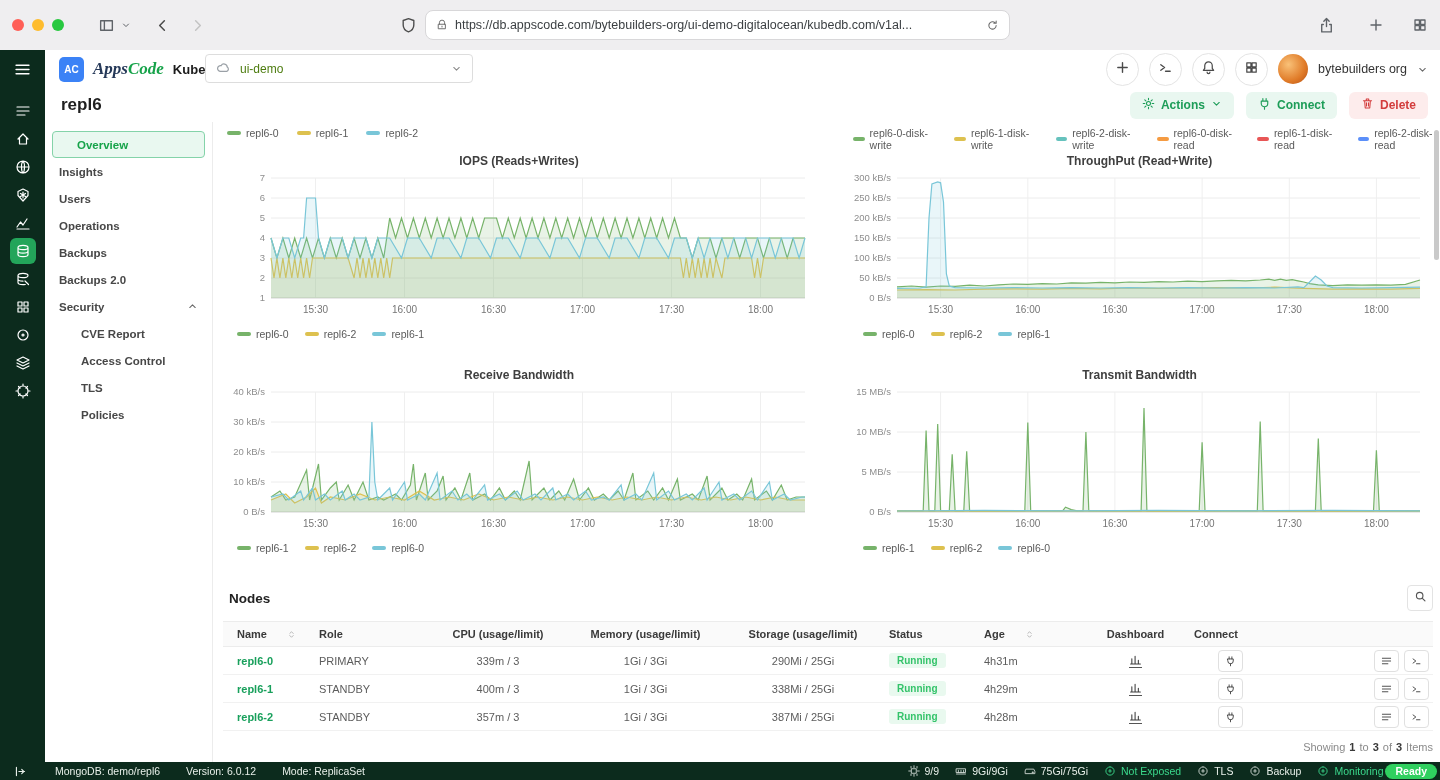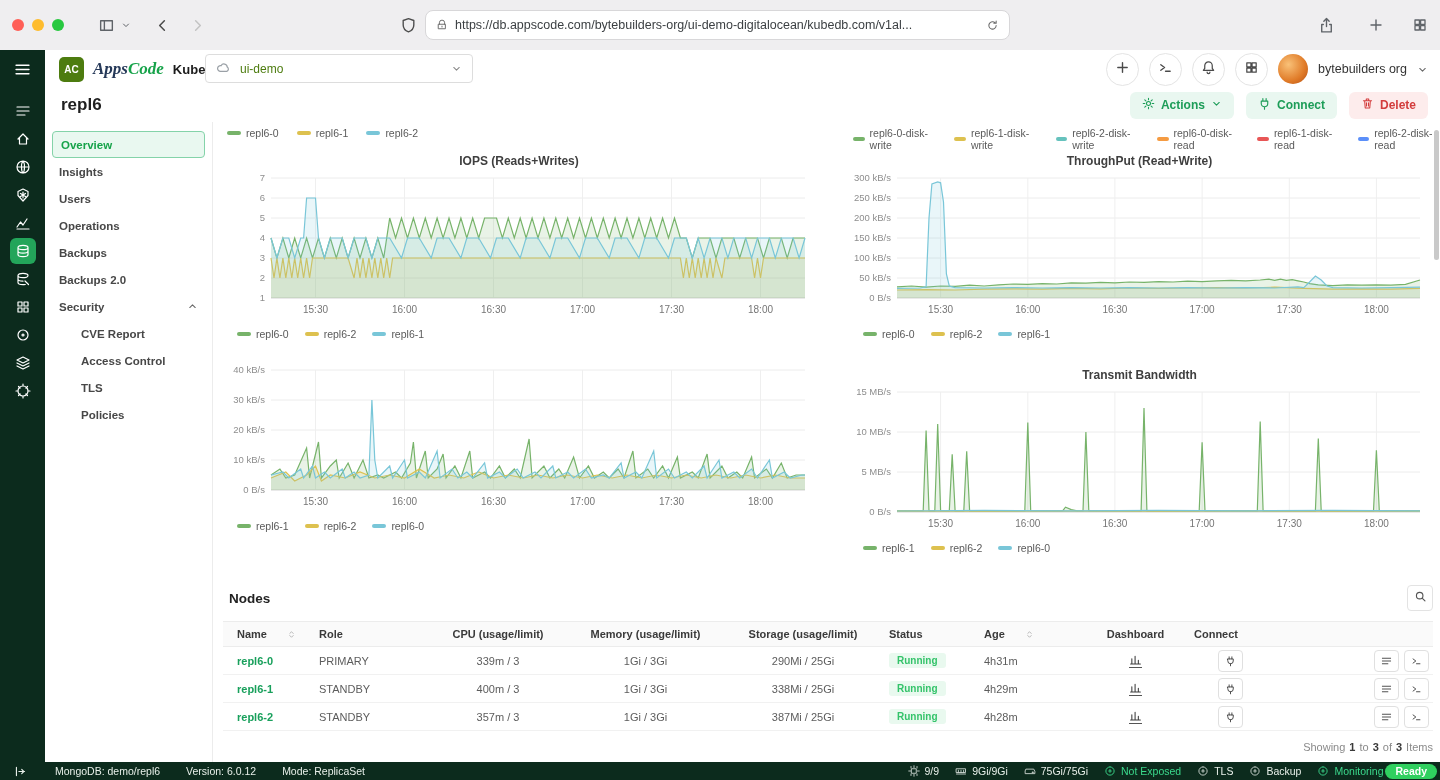--- a/index.html
+++ b/index.html
@@ -12,42 +12,42 @@
   .bicon{display:flex;align-items:center;justify-content:center;cursor:pointer;background:none;border:none;padding:0;}
   .urlbar{position:absolute;left:425px;top:10px;width:585px;height:30px;background:#fff;border:1px solid #d8d7d9;border-radius:8px;display:flex;align-items:center;padding:0 10px;box-sizing:border-box;}
   .urltext{font-size:12.5px;color:#3c4043;margin-left:7px;flex:1;white-space:nowrap;overflow:hidden;}
   
   .rail{position:absolute;left:0;top:50px;width:45px;height:712px;background:#0c2b1d;display:flex;flex-direction:column;align-items:center;}
   .rail-top{height:38px;display:flex;align-items:center;}
   .ric{width:26px;height:26px;margin:1px 0;display:flex;align-items:center;justify-content:center;border-radius:6px;cursor:pointer;}
   .ric.active{background:#23a55a;}
   
   .appheader{position:absolute;left:45px;top:50px;width:1395px;height:38px;background:#fff;border-bottom:1px solid #ebebeb;display:flex;align-items:center;}
-  .logo-sq{width:25px;height:25px;border-radius:5px;background:#4d7c0f;color:#fff;font-size:10px;font-weight:bold;display:flex;align-items:center;justify-content:center;margin-left:14px;}
+  .logo-sq{width:25px;height:25px;border-radius:5px;background:#3b82f6;color:#fff;font-size:10px;font-weight:bold;display:flex;align-items:center;justify-content:center;margin-left:14px;}
   .brand{font-family:"Liberation Serif",serif;font-style:italic;font-weight:bold;font-size:17px;margin-left:9px;}
   .brand .b1{color:#253858}.brand .b2{color:#17a34a}
   .product{font-size:13px;font-weight:bold;color:#1c1c1c;margin-left:9px;}
   .cluster{position:absolute;left:160px;top:4px;width:268px;height:29px;border:1px solid #ddd;border-radius:4px;background:#fff;display:flex;align-items:center;padding:0 10px;box-sizing:border-box;cursor:pointer;}
   .cluster .ctext{font-size:12px;color:#4d7c0f;margin-left:9px;flex:1;}
   .hright{margin-left:auto;display:flex;align-items:center;gap:10px;margin-right:12px;}
   .rbtn{width:33px;height:33px;border-radius:50%;border:1px solid #e4e4e4;background:#fff;display:flex;align-items:center;justify-content:center;cursor:pointer;}
   .avatar{width:30px;height:30px;border-radius:50%;background:radial-gradient(circle at 35% 35%,#f9c178,#e07b28 60%,#b34d12);cursor:pointer;}
   .orgname{font-size:12.5px;color:#333;cursor:pointer;}
   
   .titlebar{position:absolute;left:45px;top:88px;width:1395px;height:34px;background:#fff;display:flex;align-items:center;border-bottom:1px solid #f0f0f0;}
   .pgtitle{font-size:17px;font-weight:bold;color:#1f1f1f;margin-left:16px;}
   .tbtns{margin-left:auto;display:flex;gap:12px;margin-right:12px;}
   .pilbtn{height:27px;padding:0 12px;border-radius:6px;border:none;display:flex;align-items:center;gap:6px;font-size:12px;font-weight:600;cursor:pointer;font-family:"Liberation Sans",sans-serif;}
   .greenbtn{background:#e9f7f0;color:#1d9d58;}
   .redbtn{background:#fdecec;color:#d33c3c;}
   
   .sidenav{position:absolute;left:45px;top:122px;width:168px;height:640px;background:#fff;border-right:1px solid #ececec;box-sizing:border-box;padding-top:9px;}
   .side-item{height:27px;display:flex;align-items:center;padding:0 14px;font-size:11.5px;font-weight:600;color:#474747;cursor:pointer;}
   .side-item.child{padding-left:36px;}
-  .side-item.active{margin:0 7px 0 7px;padding:0 8px;border:1px solid #84d3a9;background:#e9f8f0;color:#17a34a;border-radius:4px;height:25px;}
+  .side-item.active{margin:0 7px 0 7px;padding:0 24px;border:1px solid #84d3a9;background:#e9f8f0;color:#17a34a;border-radius:4px;height:25px;}
   .side-caret{margin-left:auto;display:flex;}
   
   .main{position:absolute;left:213px;top:122px;width:1227px;height:640px;background:#fff;}
   .legendrow{position:absolute;display:flex;gap:18px;align-items:center;}
   .litem{display:flex;align-items:center;font-size:10.5px;color:#5a5a5a;cursor:pointer;}
   .sw{display:inline-block;width:14px;height:4px;border-radius:2px;margin-right:5px;}
   .panel{position:absolute;}
   .ptitle{text-align:center;font-size:12px;font-weight:600;color:#3f3f3f;height:16px;margin-top:6px;}
   .plegend{display:flex;gap:16px;padding-left:14px;margin-top:2px;}
   svg .tky{font:9.5px "Liberation Sans",sans-serif;fill:#8e8e8e;}
@@ -458,20 +458,21 @@
             <i class="sw" style="background:#ddc14f"></i>
             <span>repl6-2</span>
           </span>
           <span class="litem">
             <i class="sw" style="background:#79c6d8"></i>
             <span>repl6-1</span>
           </span>
         </div>
     </div>
     <div class="panel" style="left:10px;top:240px;width:592px;">
+      <div class="ptitle">Receive Bandwidth</div>
       <svg id="chart-2" width="592" height="152">
           <line x1="48" x2="582" y1="128.0" y2="128.0" stroke="#ececec" stroke-width="1"></line>
           <text class="tky" x="42" y="131.0" text-anchor="end">0 B/s</text>
           <line x1="48" x2="582" y1="98.0" y2="98.0" stroke="#ececec" stroke-width="1"></line>
           <text class="tky" x="42" y="101.0" text-anchor="end">10 kB/s</text>
           <line x1="48" x2="582" y1="68.0" y2="68.0" stroke="#ececec" stroke-width="1"></line>
           <text class="tky" x="42" y="71.0" text-anchor="end">20 kB/s</text>
           <line x1="48" x2="582" y1="38.0" y2="38.0" stroke="#ececec" stroke-width="1"></line>
           <text class="tky" x="42" y="41.0" text-anchor="end">30 kB/s</text>
           <line x1="48" x2="582" y1="8.0" y2="8.0" stroke="#ececec" stroke-width="1"></line>

